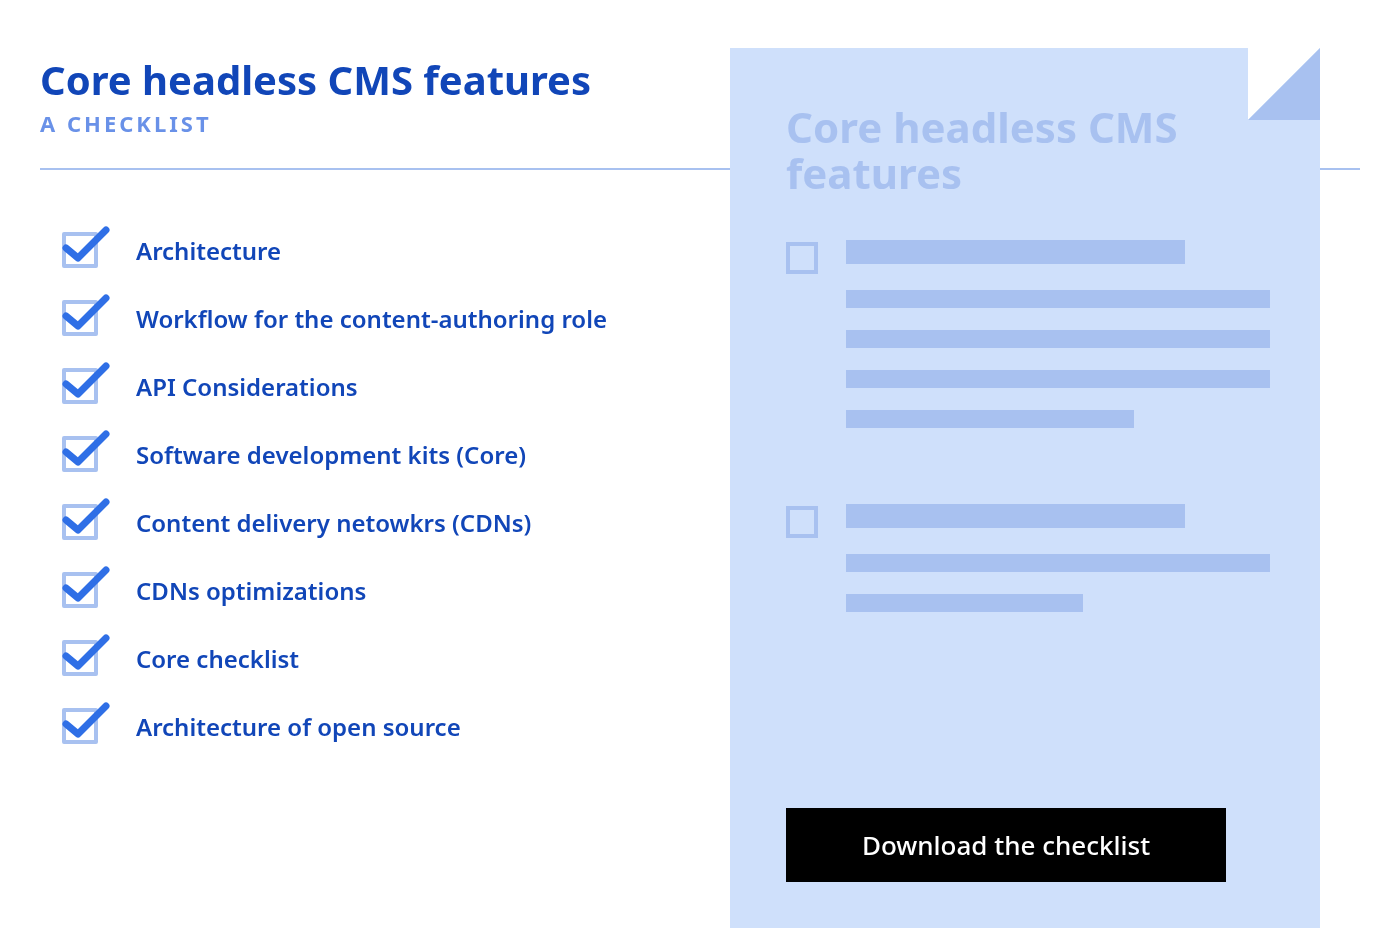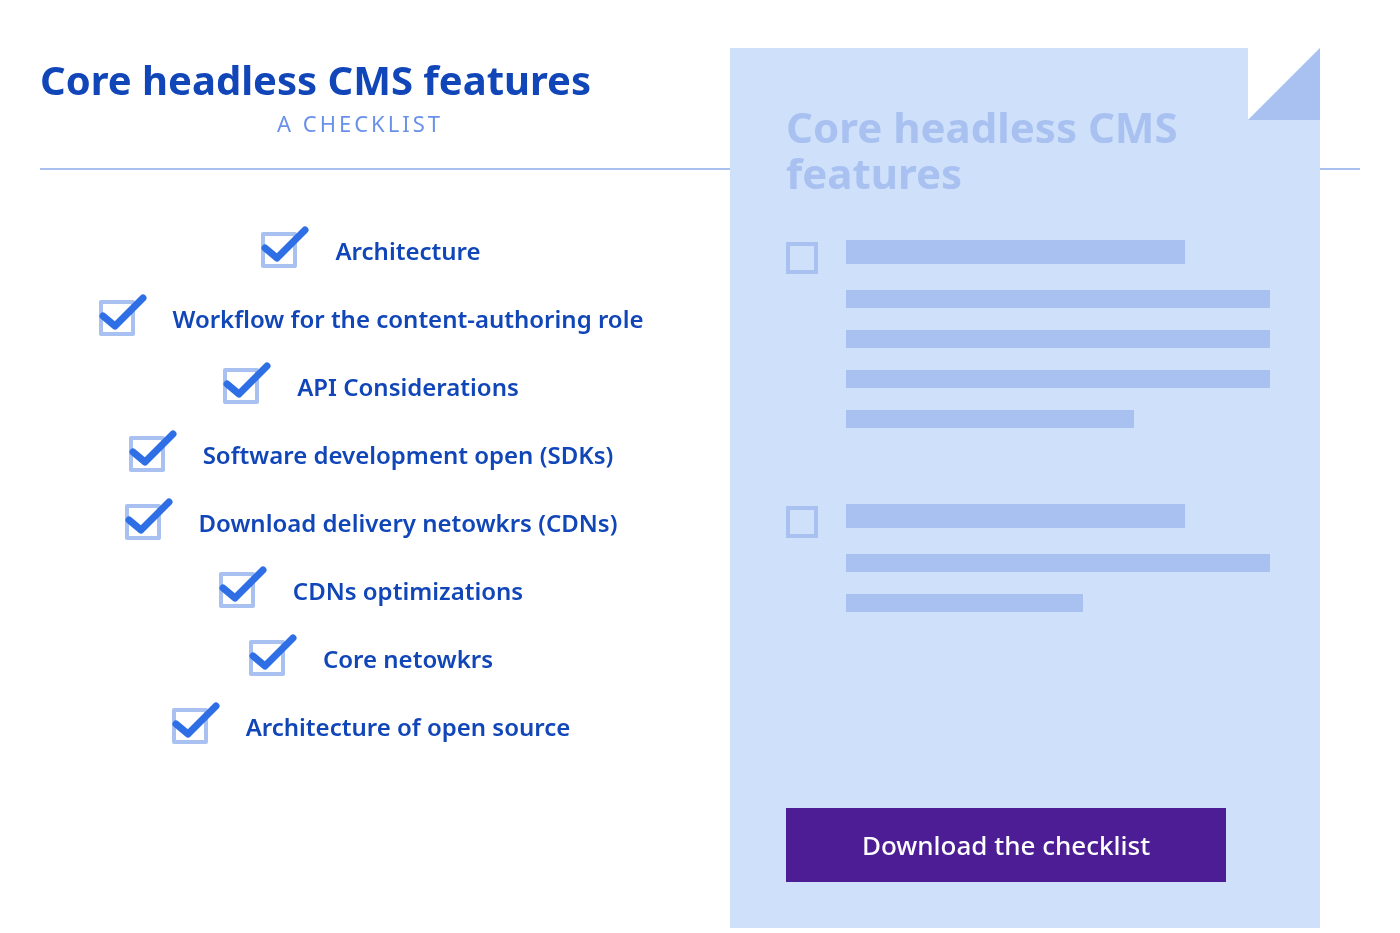--- a/index.html
+++ b/index.html
@@ -28,45 +28,43 @@
   }
 
   .title {
     font-size: 40px;
     font-weight: 700;
     color: #1146b8;
     line-height: 1.1;
   }
   .subtitle {
     font-size: 22px;
-    font-weight: 400;
+    font-weight: 700;
     letter-spacing: 3px;
     color: #6991e8;
     margin-top: 6px;
-    text-align: center;
   }
   .rule {
     position: absolute;
     left: 40px;
     right: 40px;
     top: 140px;
     height: 0;
     border-top: 2px solid #a8c1f0;
     z-index: 0;
   }
 
   .checklist {
     margin-top: 78px;
   }
   .check-item {
     display: flex;
     align-items: center;
     gap: 38px;
     padding: 16px 0 16px 22px;
-    justify-content: center;
   }
   .checkbox {
     width: 36px;
     height: 36px;
     flex: 0 0 36px;
     position: relative;
   }
   .checkbox .box {
     position: absolute;
     inset: 0;
@@ -145,21 +143,21 @@
   .doc-line.full { width: 100%; }
   .doc-line.med  { width: 68%; }
   .doc-line.short{ width: 56%; }
 
   .download-btn {
     margin-top: auto;
     margin-bottom: 6px;
     width: 440px;
     align-self: flex-start;
     height: 74px;
-    background: #4c1d95;
+    background: #000000;
     color: #fff;
     font-size: 26px;
     font-weight: 500;
     display: flex;
     align-items: center;
     justify-content: center;
     cursor: pointer;
   }
 </style>
 </head>
@@ -209,32 +207,32 @@
       </div>
       <div class="check-item">
         <div class="checkbox">
           <div class="box"></div>
           <div class="mark">
               <svg viewBox="0 0 52 44">
                 <path d="M6 24 L18 34 L46 6" fill="none" stroke="#2f6fe6" stroke-width="7" stroke-linecap="round" stroke-linejoin="round"></path>
               </svg>
             </div>
         </div>
-        <div class="item-label">Software development open (SDKs)</div>
-      </div>
-      <div class="check-item">
-        <div class="checkbox">
-          <div class="box"></div>
-          <div class="mark">
-              <svg viewBox="0 0 52 44">
-                <path d="M6 24 L18 34 L46 6" fill="none" stroke="#2f6fe6" stroke-width="7" stroke-linecap="round" stroke-linejoin="round"></path>
-              </svg>
-            </div>
-        </div>
-        <div class="item-label">Download delivery netowkrs (CDNs)</div>
+        <div class="item-label">Software development kits (Core)</div>
+      </div>
+      <div class="check-item">
+        <div class="checkbox">
+          <div class="box"></div>
+          <div class="mark">
+              <svg viewBox="0 0 52 44">
+                <path d="M6 24 L18 34 L46 6" fill="none" stroke="#2f6fe6" stroke-width="7" stroke-linecap="round" stroke-linejoin="round"></path>
+              </svg>
+            </div>
+        </div>
+        <div class="item-label">Content delivery netowkrs (CDNs)</div>
       </div>
       <div class="check-item">
         <div class="checkbox">
           <div class="box"></div>
           <div class="mark">
               <svg viewBox="0 0 52 44">
                 <path d="M6 24 L18 34 L46 6" fill="none" stroke="#2f6fe6" stroke-width="7" stroke-linecap="round" stroke-linejoin="round"></path>
               </svg>
             </div>
         </div>
@@ -242,21 +240,21 @@
       </div>
       <div class="check-item">
         <div class="checkbox">
           <div class="box"></div>
           <div class="mark">
               <svg viewBox="0 0 52 44">
                 <path d="M6 24 L18 34 L46 6" fill="none" stroke="#2f6fe6" stroke-width="7" stroke-linecap="round" stroke-linejoin="round"></path>
               </svg>
             </div>
         </div>
-        <div class="item-label">Core netowkrs</div>
+        <div class="item-label">Core checklist</div>
       </div>
       <div class="check-item">
         <div class="checkbox">
           <div class="box"></div>
           <div class="mark">
               <svg viewBox="0 0 52 44">
                 <path d="M6 24 L18 34 L46 6" fill="none" stroke="#2f6fe6" stroke-width="7" stroke-linecap="round" stroke-linejoin="round"></path>
               </svg>
             </div>
         </div>

